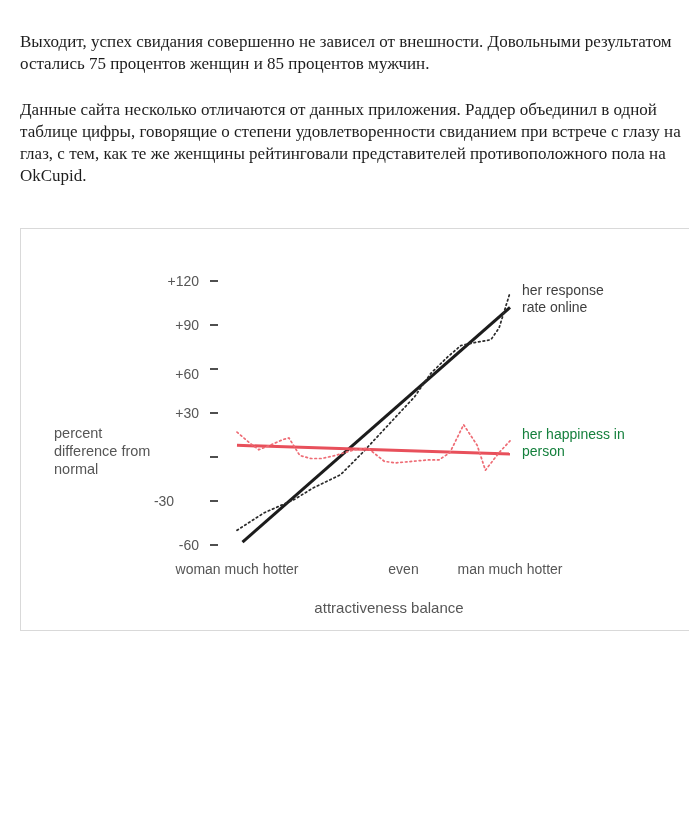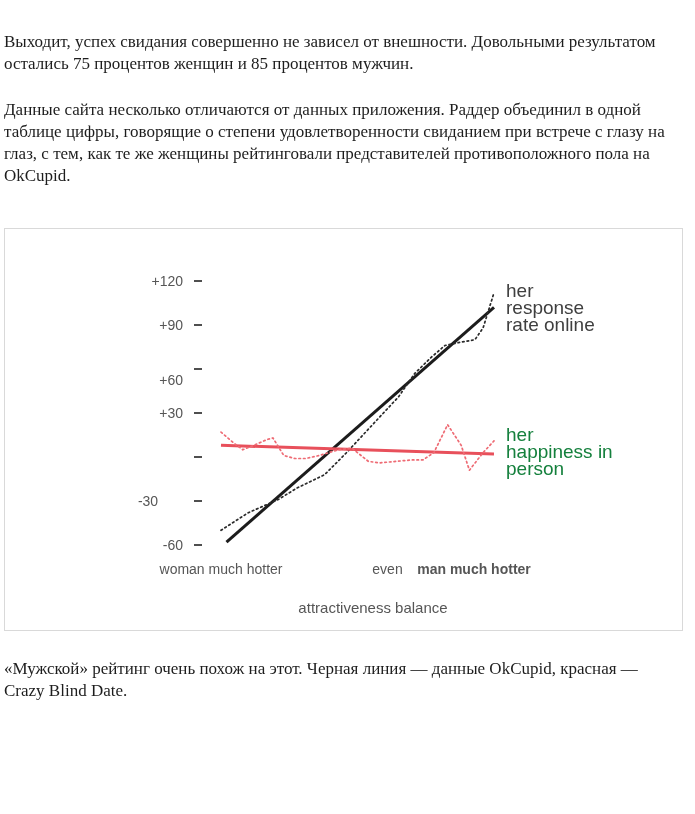--- a/index.html
+++ b/index.html
@@ -1,21 +1,21 @@
 <!DOCTYPE html>
 <html lang="ru"><head>
 <meta charset="utf-8">
 <style>
   html,body { margin:0; padding:0; background:#ffffff; }
   .page {
     position:relative;
     box-sizing:border-box;
     width:689px;
     height:814px;
-    padding:31px 8px 12px 4px;
+    padding:31px 8px 12px 20px;
     font-family:"Liberation Serif", serif;
     font-size:17px;
     line-height:22px;
     color:#1d1d1d;
     overflow:hidden;
   }
   .page p { margin:0 0 24px 0; }
   .page p.after-figure { margin-bottom:33px; }
 
   
@@ -70,43 +70,44 @@
   .x-axis-label {
     top:370px; left:368px;
     transform:translateX(-50%);
     white-space:nowrap;
     font-size:15px;
     line-height:18px;
     color:#565656;
   }
   .series-label {
     position:absolute;
-    font-size:19px;
+    font-size:14px;
     line-height:17px;
   }
   .label-response { left:501px; top:53px; width:98px; color:#3f3f3f; }
   .label-happiness { left:501px; top:197px; width:118px; }
   svg.plot { position:absolute; left:0; top:0; }
 </style>
 </head>
 <body>
 
 <div class="page">
 
   <p>Выходит, успех свидания совершенно не зависел от внешности. Довольными результатом остались 75 процентов женщин и 85 процентов мужчин.</p>
   <p>Данные сайта несколько отличаются от данных приложения. Раддер объединил в одной таблице цифры, говорящие о степени удовлетворенности свиданием при встрече с глазу на глаз, с тем, как те же женщины рейтинговали представителей противоположного пола на OkCupid.</p>
 
   <figure class="chart-box">
+    <div class="chart-abs y-axis-label">percent difference from normal</div>
 
     <div id="yticks">
         <div class="ytick-label" style="top: 43px;">+120</div>
         <div class="ytick-dash" style="top: 51px;"></div>
         <div class="ytick-label" style="top: 87px;">+90</div>
         <div class="ytick-dash" style="top: 95px;"></div>
-        <div class="ytick-label" style="top: 142px;">+60</div>
+        <div class="ytick-label" style="top: 136px;">+60</div>
         <div class="ytick-dash" style="top: 139px;"></div>
         <div class="ytick-label" style="top: 175px;">+30</div>
         <div class="ytick-dash" style="top: 183px;"></div>
         <div class="ytick-label" style="top: 219px;"></div>
         <div class="ytick-dash" style="top: 227px;"></div>
         <div class="ytick-label" style="top: 263px; text-align: center;">-30</div>
         <div class="ytick-dash" style="top: 271px;"></div>
         <div class="ytick-label" style="top: 307px; text-align: right;">-60</div>
         <div class="ytick-dash" style="top: 315px;"></div>
       </div>
@@ -117,20 +118,19 @@
         <polyline points="216.0,216.3 489.0,225.1" fill="none" stroke="#e8505b" stroke-width="3"></polyline>
         <polyline points="216.0,203.1 229.7,214.8 237.8,220.7 248.8,216.3 262.4,210.4 267.9,208.9 278.8,226.5 289.7,229.5 300.6,229.5 314.3,226.5 333.4,220.7 347.0,219.2 363.4,232.4 374.3,233.9 390.7,232.4 407.1,230.9 418.0,230.9 428.9,223.6 442.6,195.7 456.2,216.3 464.4,241.2 478.1,223.6 489.0,211.9" fill="none" stroke="#ee6b74" stroke-width="1.7" stroke-dasharray="1.6 3" stroke-linecap="round"></polyline>
       </svg>
 
     <div class="series-label label-response" style="color: rgb(63, 63, 63);">her response rate online</div>
     <div class="series-label label-happiness" style="color: #15803d;">her happiness in person</div>
 
     <div id="xticks">
         <div class="xtick-label" style="left: 216px;">woman much hotter</div>
         <div class="xtick-label" style="left: 352.5px; margin-left: 30px;">even</div>
-        <div class="xtick-label" style="left: 469px; font-weight: bold;">man much hotter</div>
+        <div class="xtick-label" style="left: 489px;">man much hotter</div>
       </div>
     <div class="chart-abs x-axis-label">attractiveness balance</div>
   </figure>
 
-  <p class="after-figure">«Мужской» рейтинг очень похож на этот. Черная линия — данные OkCupid, красная — Crazy Blind Date.</p>
 
 </div>
 
 </body></html>

